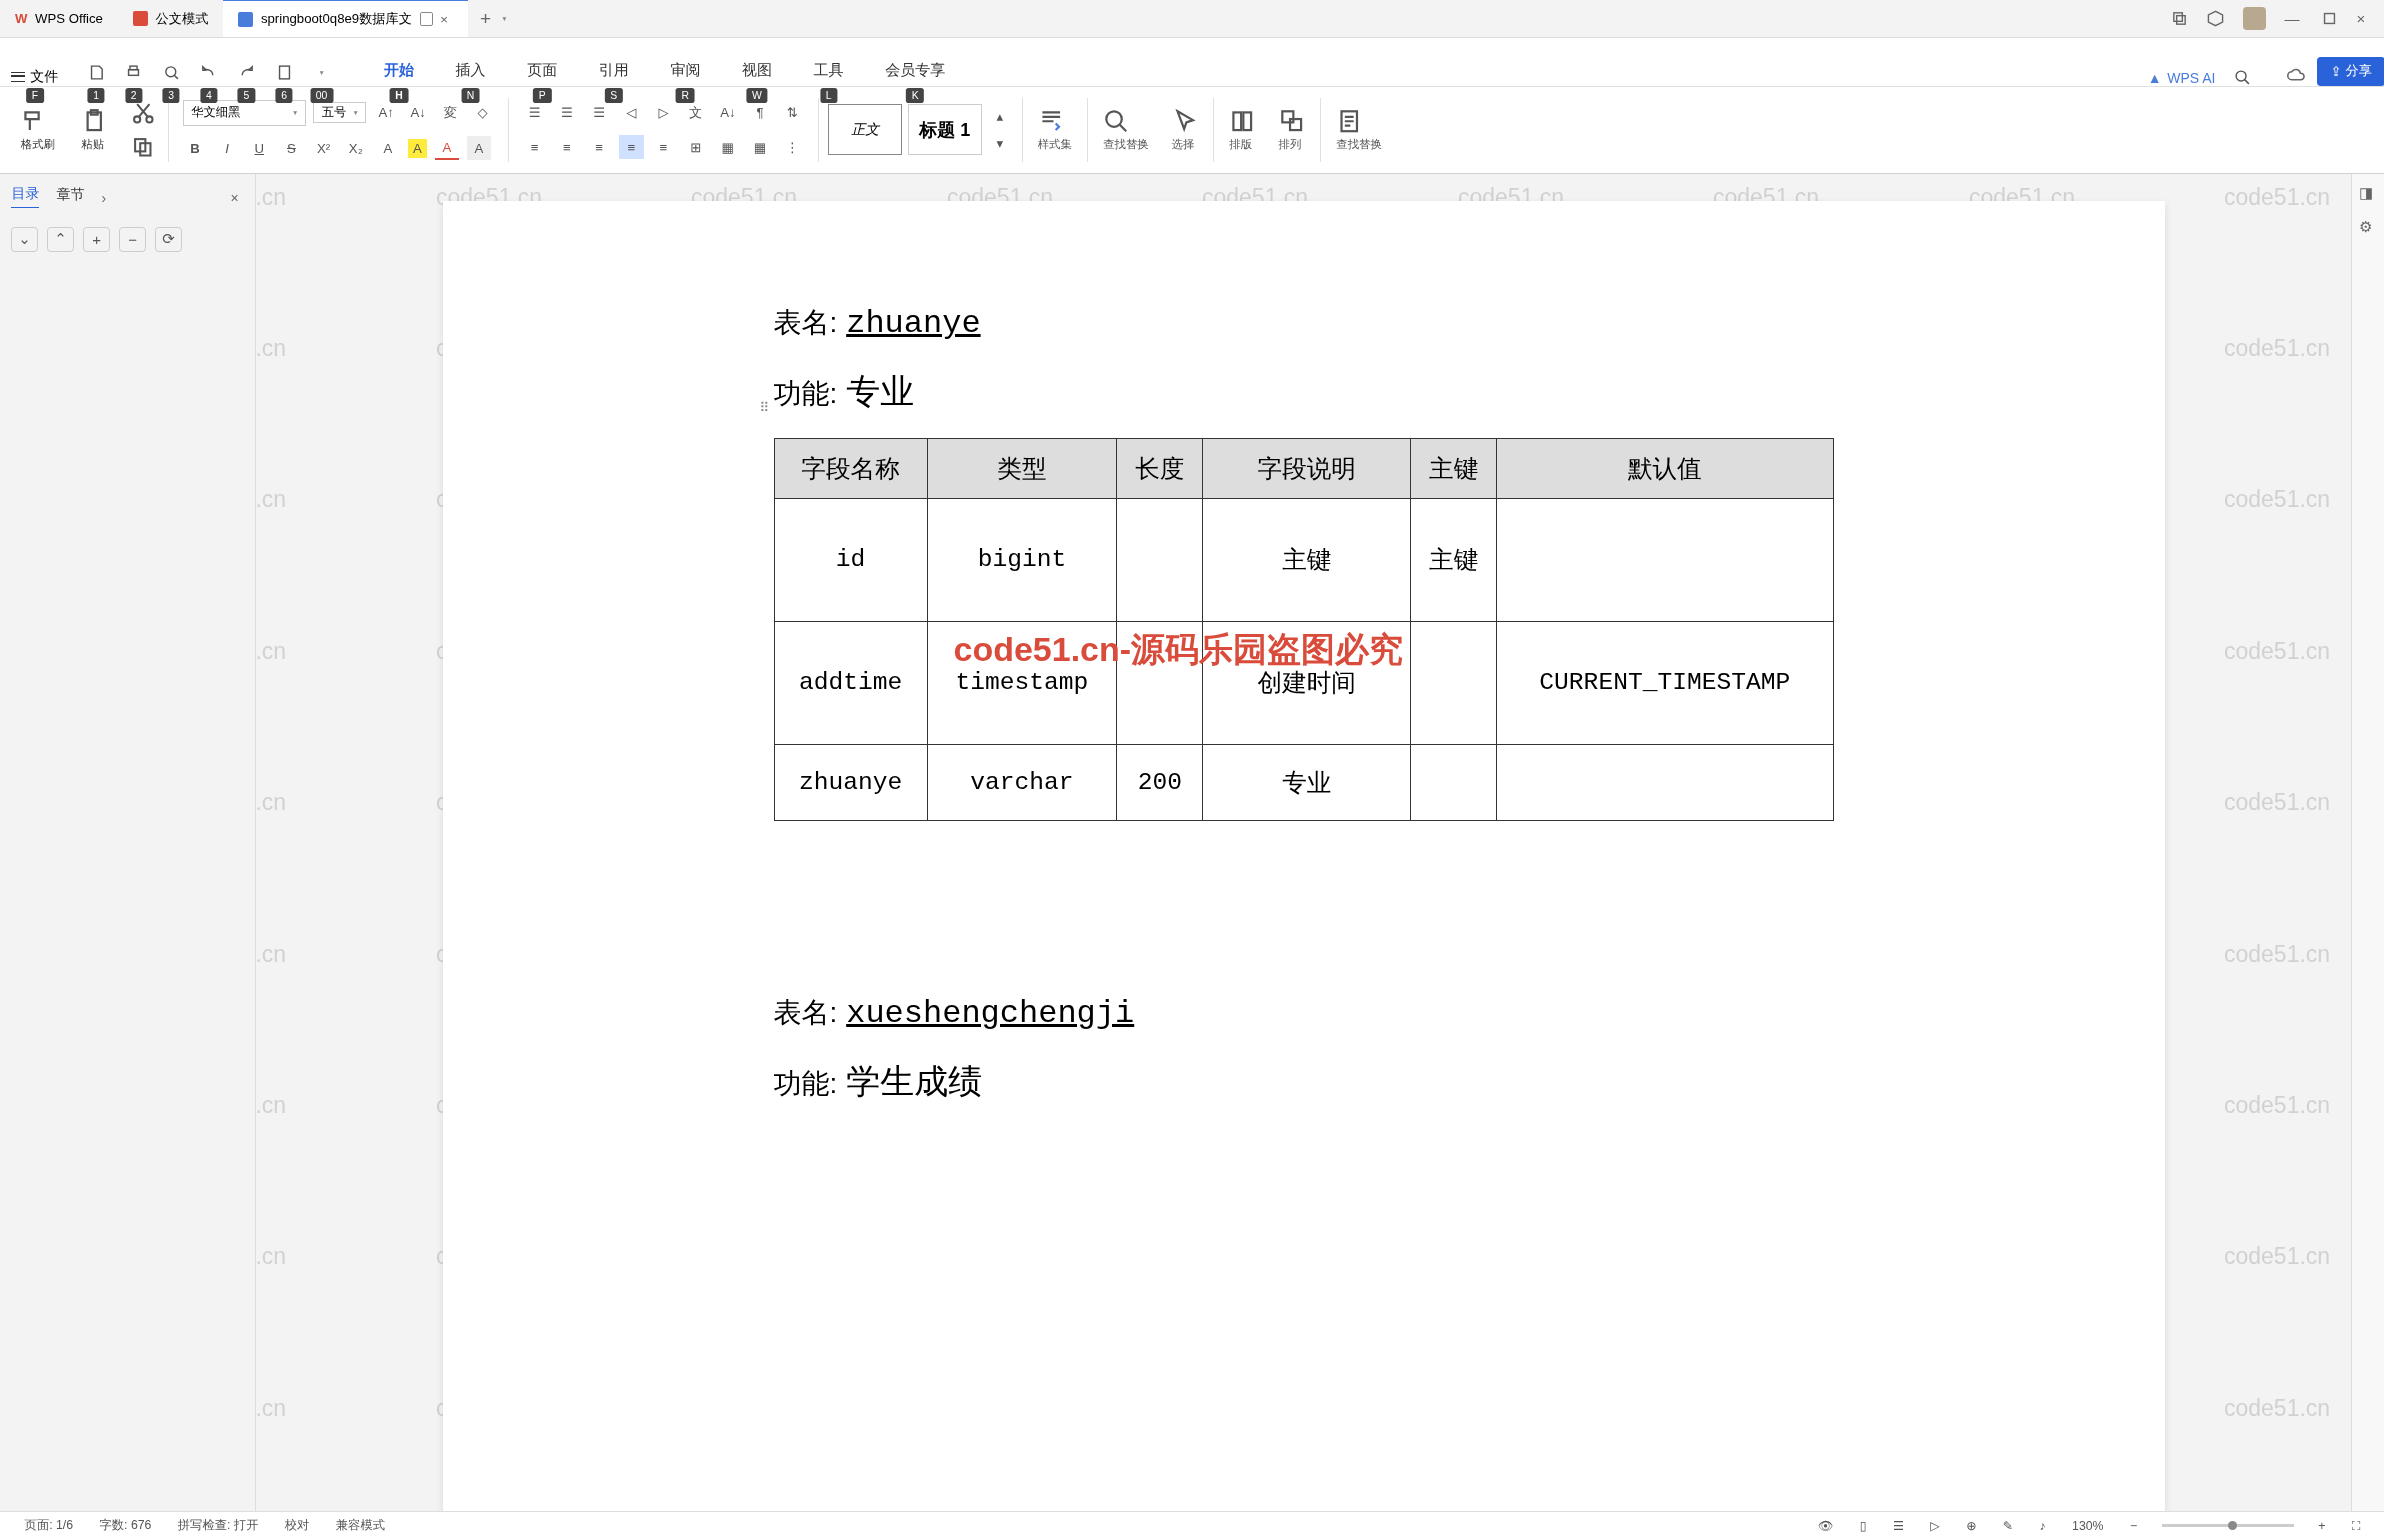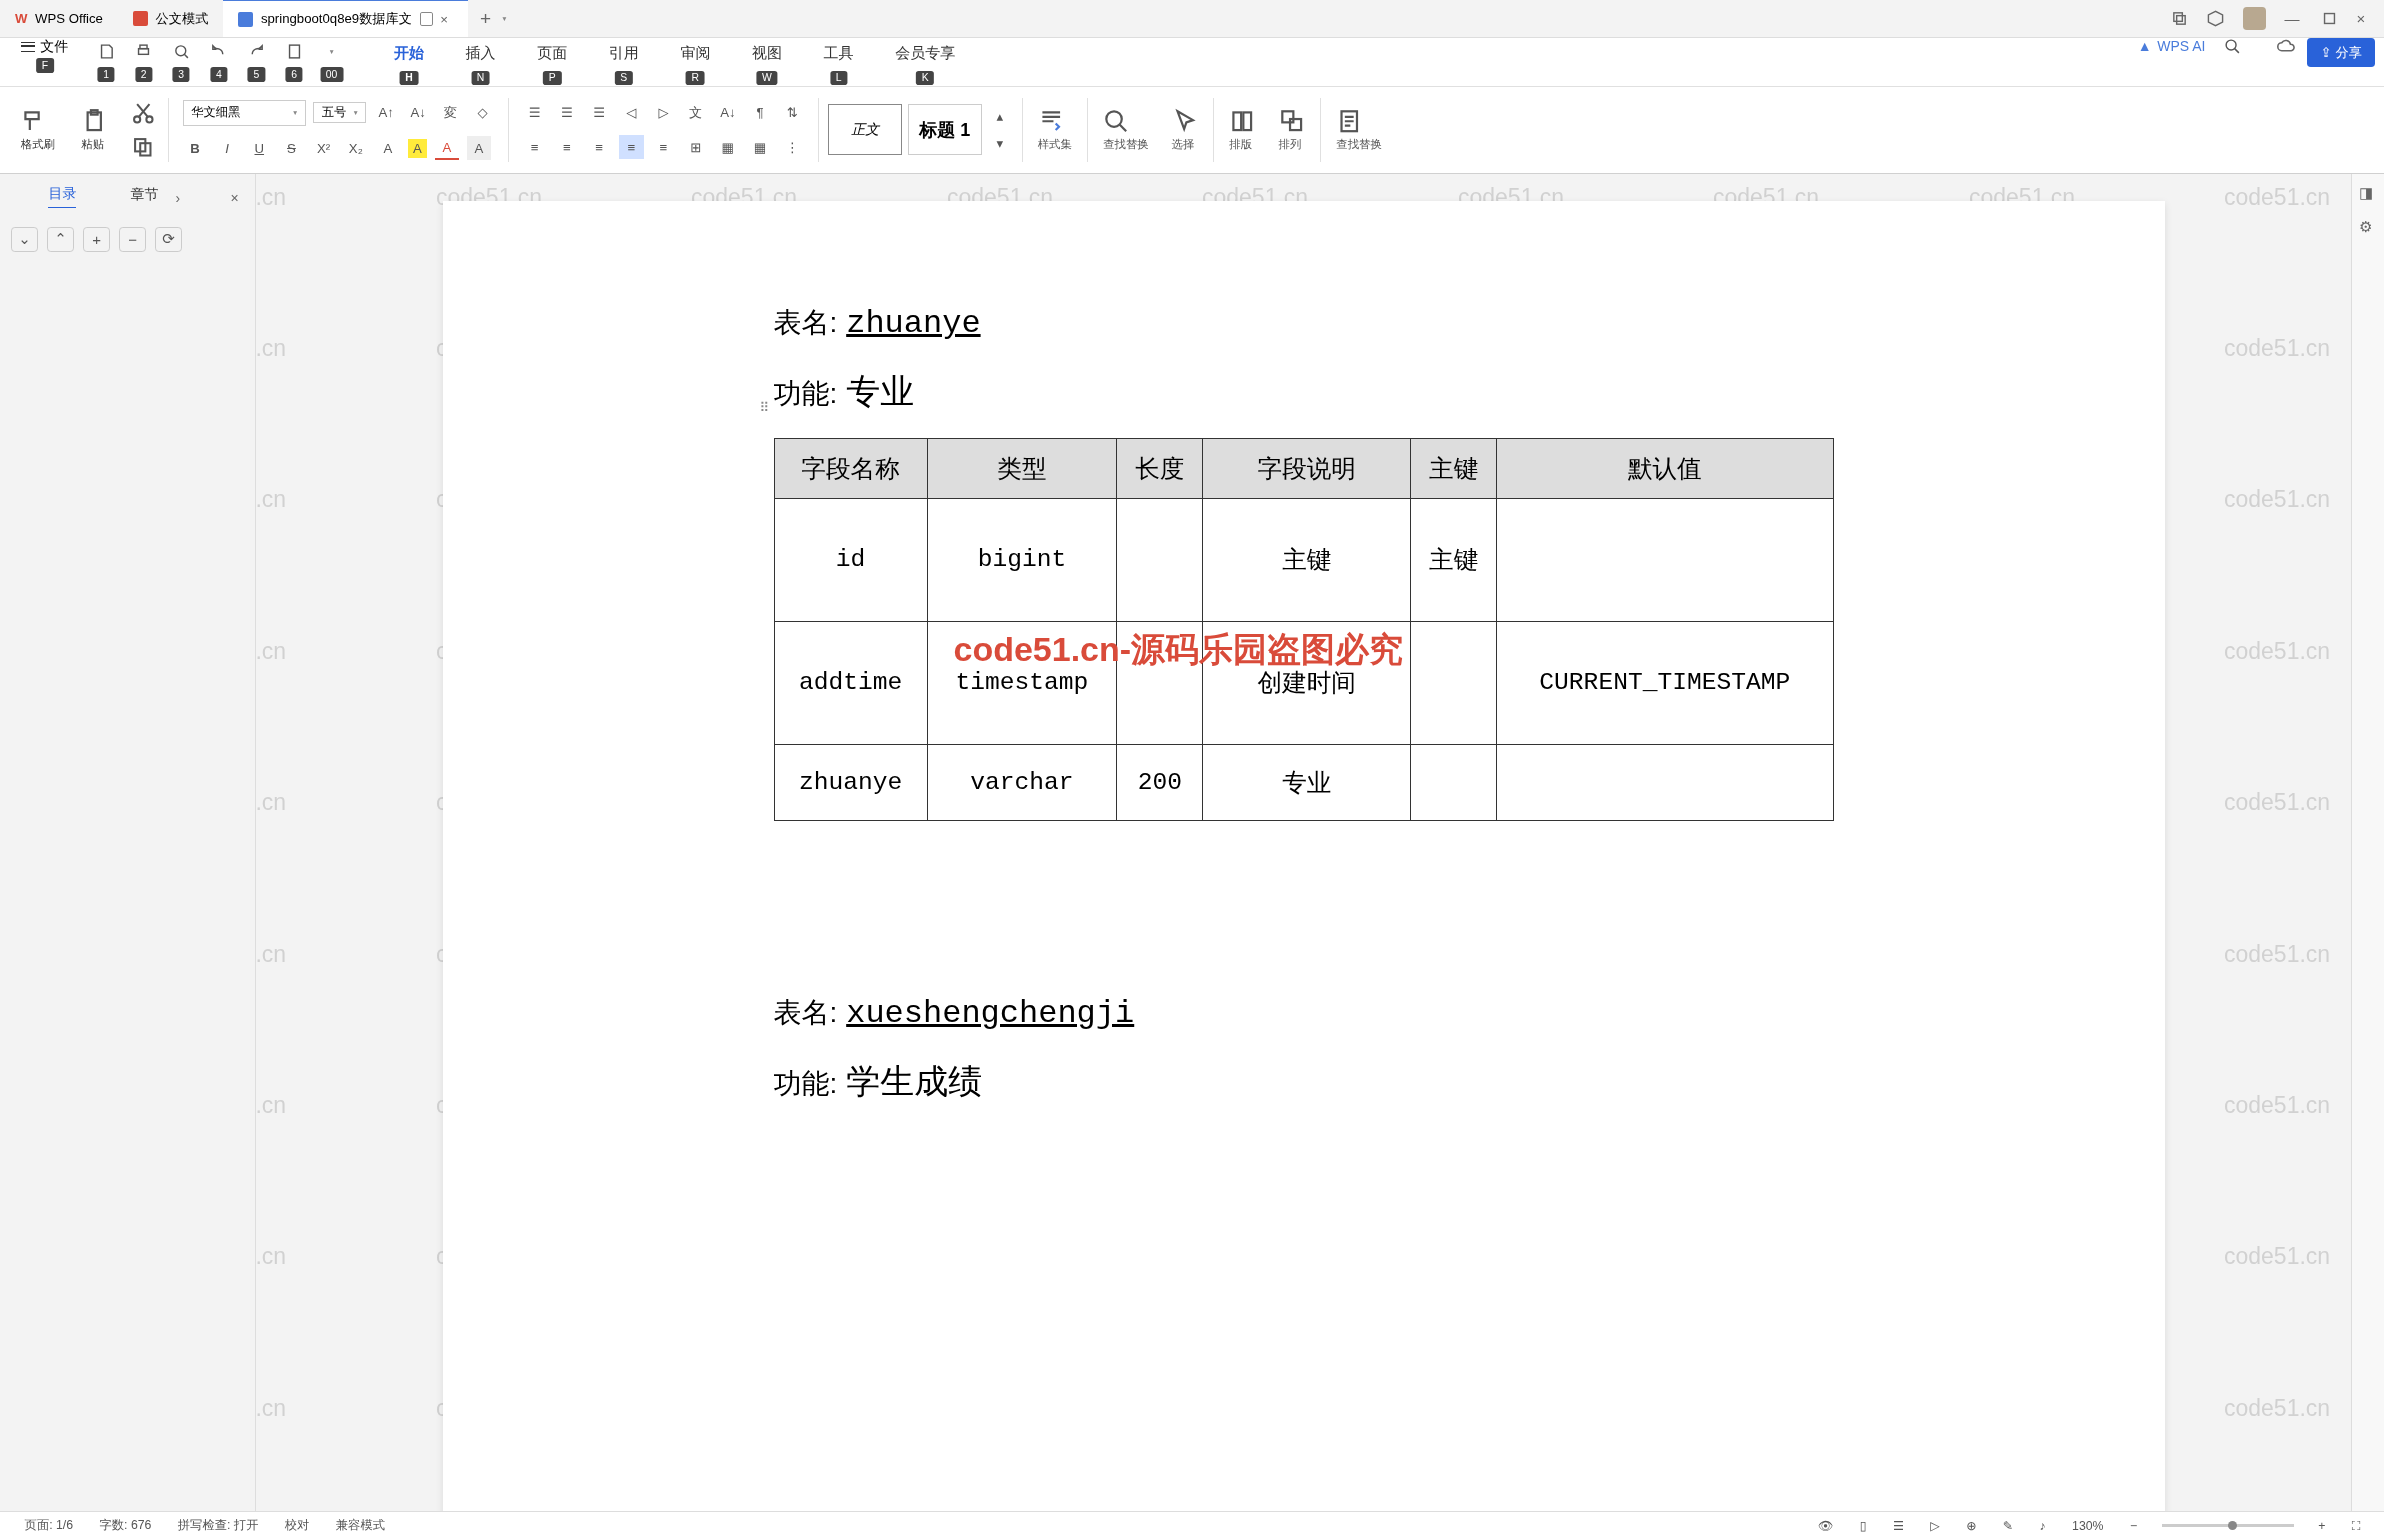--- a/index.html
+++ b/index.html
@@ -14,21 +14,21 @@
     .doc-tab-icon.red { background: #d94b3a; }
     .tab-feedback { width: 13.2px; height: 13.2px; border: 0.9px solid #888; border-radius: 1.9px; }
     .tab-close { width: 13.2px; height: 13.2px; cursor: pointer; color: #666; }
     .tab-add { padding: 0 11.4px; color: #666; font-size: 19px; }
     .title-spacer { flex: 1; }
     .title-right { display: flex; align-items: center; gap: 19px; padding: 0 11.4px; }
     .title-icon { width: 17px; height: 17px; color: #666; }
     .avatar { width: 23px; height: 23px; background: #b8a890; border-radius: 3.8px; }
     
     
-    .menu-bar { height: 49px; background: #fff; display: flex; align-items: flex-start; padding: 0 10px; border-bottom: 0.9px solid #e0e0e0; }
+    .menu-bar { height: 49px; background: #fff; display: flex; align-items: flex-end; padding: 0 0; border-bottom: 0.9px solid #e0e0e0; }
     .menu-file { display: flex; align-items: center; gap: 5.7px; padding: 0 11.4px; font-size: 14px; position: relative; }
     .hamburger { display: inline-block; width: 13.2px; height: 9.5px; border-top: 1.9px solid #333; border-bottom: 1.9px solid #333; position: relative; }
     .hamburger::after { content: ''; position: absolute; top: 1.9px; width: 13.2px; height: 1.9px; background: #333; }
     .quick-access { display: flex; gap: 7.6px; padding: 0 11.4px; }
     .qa-btn { width: 30px; height: 26.5px; display: flex; align-items: center; justify-content: center; position: relative; }
     .qa-icon { width: 17px; height: 17px; color: #555; }
     .kbd-badge { position: absolute; bottom: -17px; left: 50%; transform: translateX(-50%); background: #444; color: #fff; font-size: 10.4px; padding: 1.9px 5.7px; border-radius: 2.8px; }
     .menu-tabs { display: flex; gap: 7.6px; margin-left: 19px; }
     .menu-tab { padding: 5.7px 17px; font-size: 15px; color: #333; position: relative; }
     .menu-tab.active { color: #2962d9; font-weight: 700; }
@@ -52,21 +52,21 @@
     .dropdown-arrow { font-size: 7.6px; color: #888; }
     .style-box { width: 74px; height: 51px; border: 0.9px solid #ccc; display: flex; align-items: center; justify-content: center; font-size: 14px; }
     .style-box.active { border: 0.9px solid #888; font-style: italic; }
     .style-heading { font-size: 18px; font-weight: bold; }
     .ribbon-label { font-size: 11.4px; color: #555; }
     
     
     .content-area { display: flex; height: calc(100% - 38px - 49px - 87px - 28px); }
     .sidebar { width: 256px; background: #f3f3f3; border-right: 0.9px solid #ddd; display: flex; flex-direction: column; }
     .sidebar-tabs { display: flex; align-items: center; padding: 11.4px 11.4px; gap: 17px; font-size: 14px; }
-    .sidebar-tab { color: #333; padding-bottom: 3.8px; margin-left: 37px; }
+    .sidebar-tab { color: #333; padding-bottom: 3.8px; }
     .sidebar-tab.active { color: #2962d9; border-bottom: 1.9px solid #2962d9; font-weight: 500; }
     .sidebar-icon { width: 13.2px; height: 13.2px; color: #666; }
     .sidebar-tools { display: flex; gap: 9.5px; padding: 7.6px 11.4px; }
     .sidebar-tool { width: 26.5px; height: 24.6px; border: 0.9px solid #ccc; border-radius: 3.8px; display: flex; align-items: center; justify-content: center; color: #555; }
     
     
     .doc-viewport { flex: 1; background: #f3f3f3; overflow: auto; position: relative; }
     .page { width: 1722px; min-height: 1325px; background: #fff; margin: 26.5px auto; box-shadow: 0 1.9px 7.6px rgba(0,0,0,0.1); padding: 76px 331px 76px 331px; position: relative; }
     .doc-heading { font-size: 32px; margin: 26.5px 0 17px; }
     .doc-label { font-size: 28px; }

